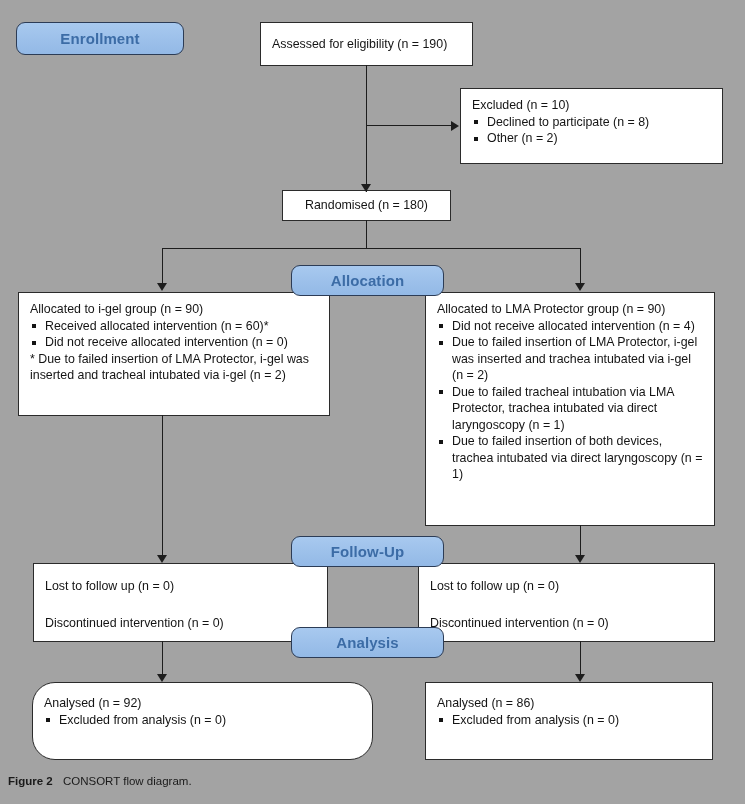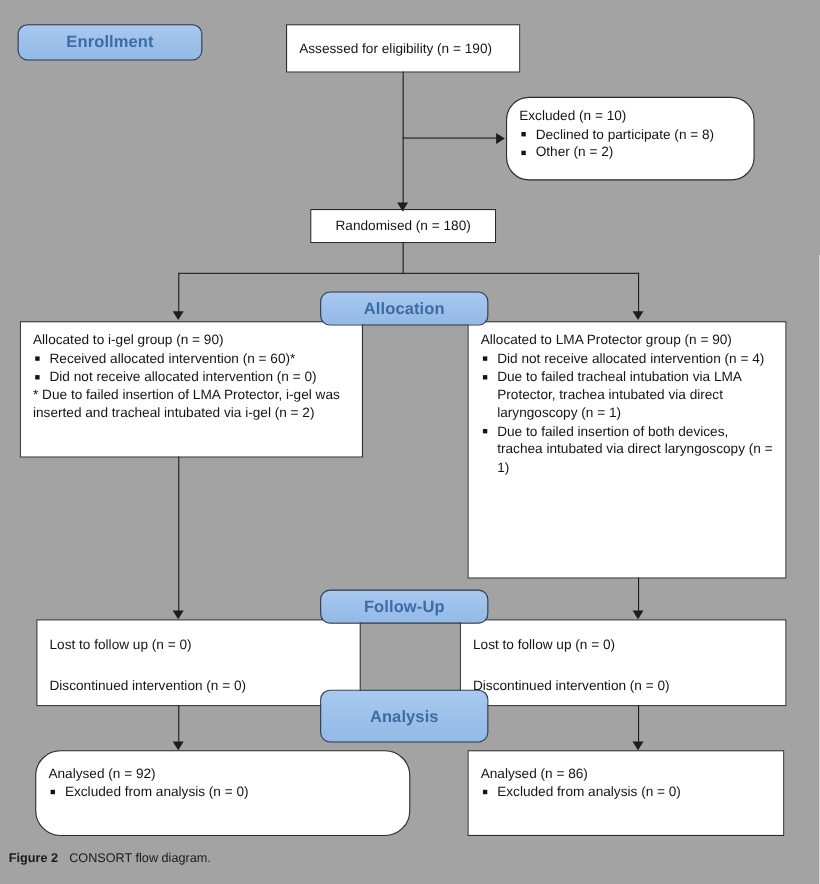--- a/index.html
+++ b/index.html
@@ -137,21 +137,21 @@
   </div>
 
   <div class="stage" style="left:291px; top:265px; width:153px; height:31px;">
     <span>Allocation</span>
   </div>
 
   <div class="stage" style="left:291px; top:536px; width:153px; height:31px;">
     <span>Follow-Up</span>
   </div>
 
-  <div class="stage" style="left:291px; top:627px; width:153px; height:48px;align-items:center;">
+  <div class="stage" style="left:291px; top:627px; width:153px; height:31px;align-items:center;">
     <span>Analysis</span>
   </div>
 
   <div class="vline" style="left:366px; top:65px; height:127px;"></div>
   <div class="arrow-down" style="left:361px; top:184px;"></div>
 
   <div class="hline" style="left:366px; top:125px; width:86px;"></div>
   <div class="arrow-right" style="left:451px; top:121px;"></div>
 
   <div class="vline" style="left:366px; top:220px; height:29px;"></div>
@@ -170,21 +170,21 @@
   <div class="vline" style="left:162px; top:641px; height:35px;"></div>
   <div class="arrow-down" style="left:157px; top:674px;"></div>
 
   <div class="vline" style="left:580px; top:641px; height:35px;"></div>
   <div class="arrow-down" style="left:575px; top:674px;"></div>
 
   <div class="box" style="left:260px; top:22px; width:213px; height:44px; display:flex; align-items:center;">
     <span class="line">Assessed for eligibility (n = 190)</span>
   </div>
 
-  <div class="box" style="left:460px; top:88px; width:226px; height:76px;border-radius:21px;">
+  <div class="box" style="left:460px; top:88px; width:263px; height:76px;">
     <div class="line">Excluded (n = 10)</div>
     <ul class="blist">
       <li class="line">Declined to participate (n = 8)</li>
       <li class="line">Other (n = 2)</li>
     </ul>
   </div>
 
   <div class="box" style="left:282px; top:190px; width:169px; height:31px; display:flex; align-items:center; justify-content:center; padding:0;">
     <span class="line">Randomised (n = 180)</span>
   </div>
@@ -197,20 +197,21 @@
     </ul>
     <div class="wrap">* Due to failed insertion of LMA Protector, i-gel was inserted and tracheal intubated via i-gel (n = 2)</div>
   </div>
 
   <div class="box" style="left:425px; top:292px; width:290px; height:234px;">
     <div class="line">Allocated to LMA Protector group (n = 90)</div>
     <ul class="blist">
       <li class="line">Did not receive allocated intervention (n = 4)</li>
     </ul>
     <ul class="blist sub-indent">
+      <li class="wrap">Due to failed insertion of LMA Protector, i-gel was inserted and trachea intubated via i-gel (n = 2)</li>
       <li class="wrap">Due to failed tracheal intubation via LMA Protector, trachea intubated via direct laryngoscopy (n = 1)</li>
       <li class="wrap">Due to failed insertion of both devices, trachea intubated via direct laryngoscopy (n = 1)</li>
     </ul>
   </div>
 
   <div class="box" style="left:33px; top:563px; width:295px; height:79px; padding:14px 9px 0 11px;">
     <div class="line">Lost to follow up (n = 0)</div>
     <div class="line" style="margin-top:20px;">Discontinued intervention (n = 0)</div>
   </div>
 

